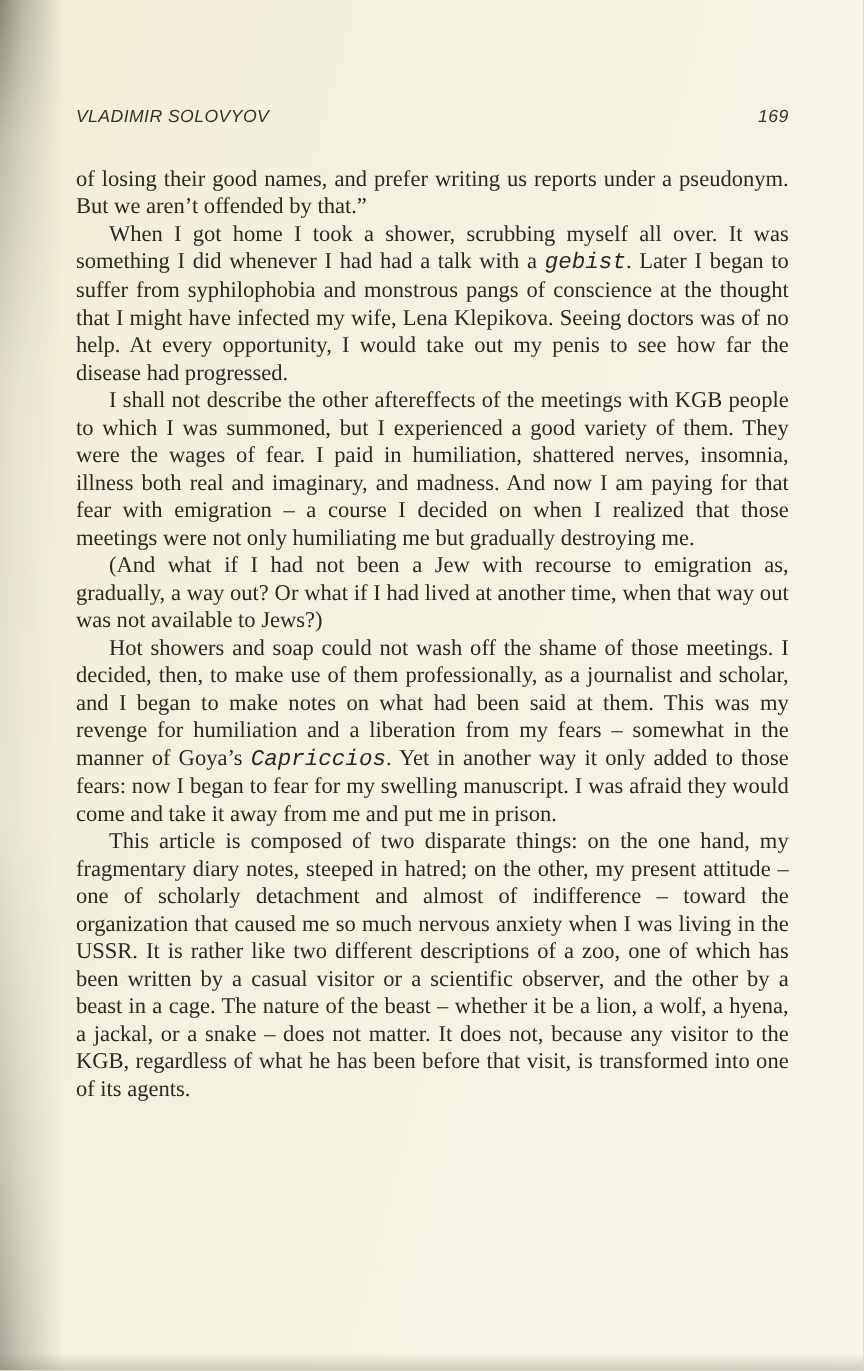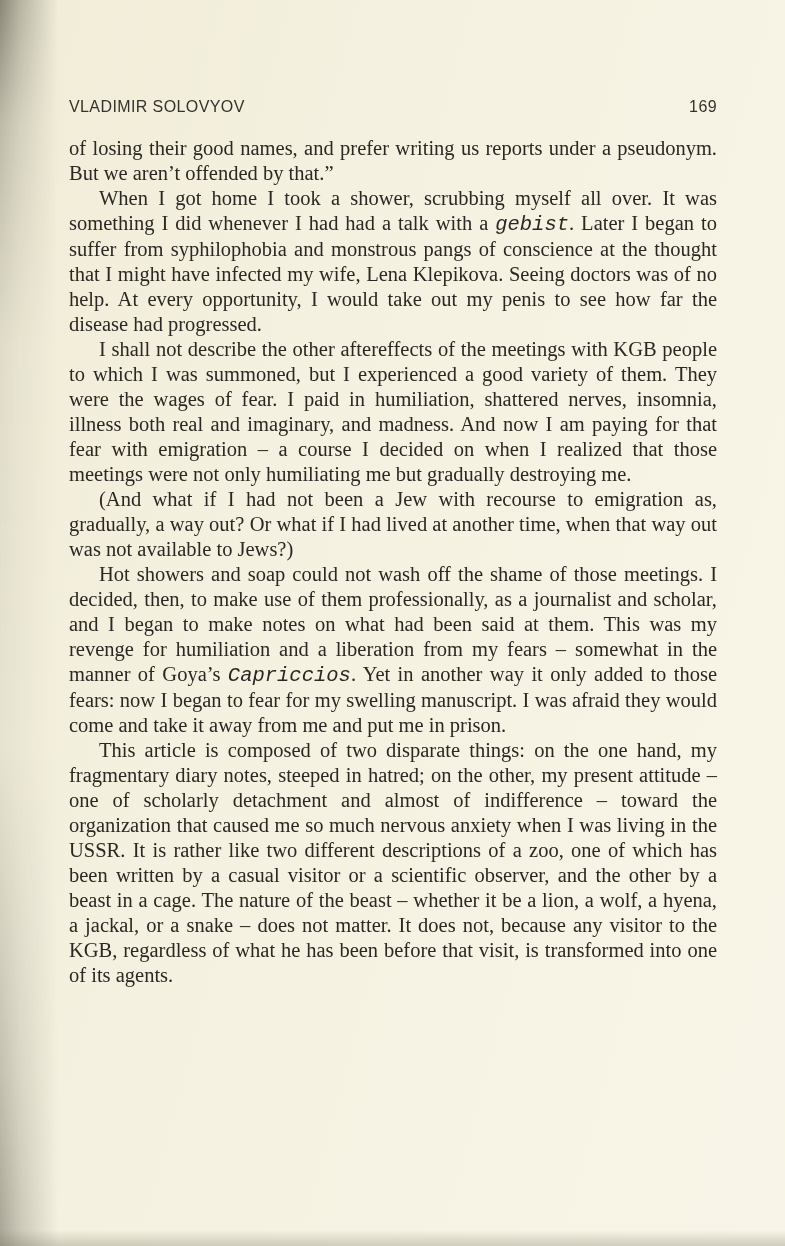--- a/index.html
+++ b/index.html
@@ -41,24 +41,25 @@
     top: 98px;
     left: 69px;
     width: 648px;
     display: flex;
     justify-content: space-between;
     align-items: baseline;
     font-family: "Liberation Sans", sans-serif;
     font-size: 16px;
     letter-spacing: 0.4px;
     color: #34322c;
+    font-style: italic;
   }
   .body-text {
     position: absolute;
-    top: 136px;
+    top: 151px;
     left: 69px;
     width: 648px;
     text-align: justify;
     font-size: 20.5px;
     line-height: 25px;
   }
   .body-text p {
     margin: 0;
     padding: 0;
     text-indent: 30px;

